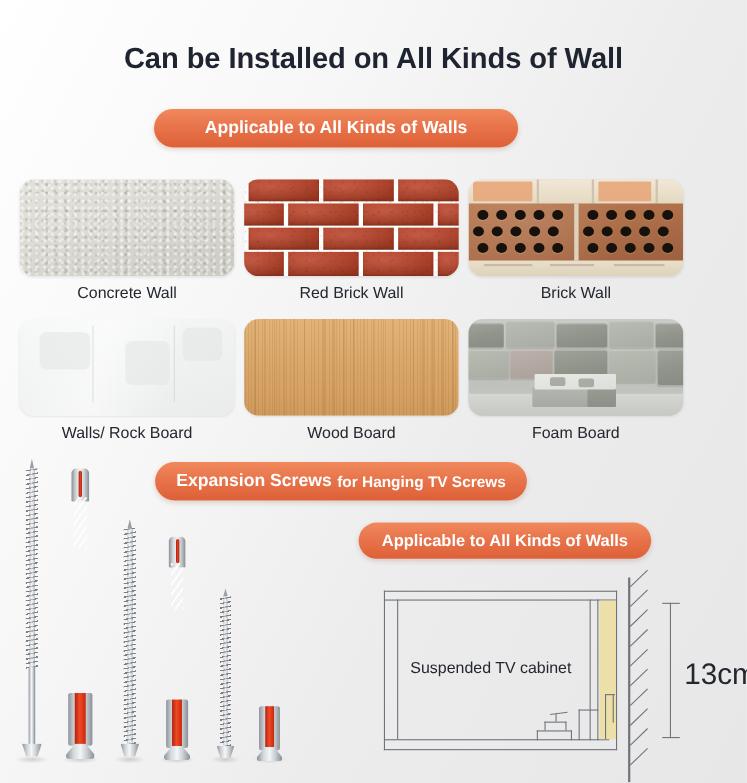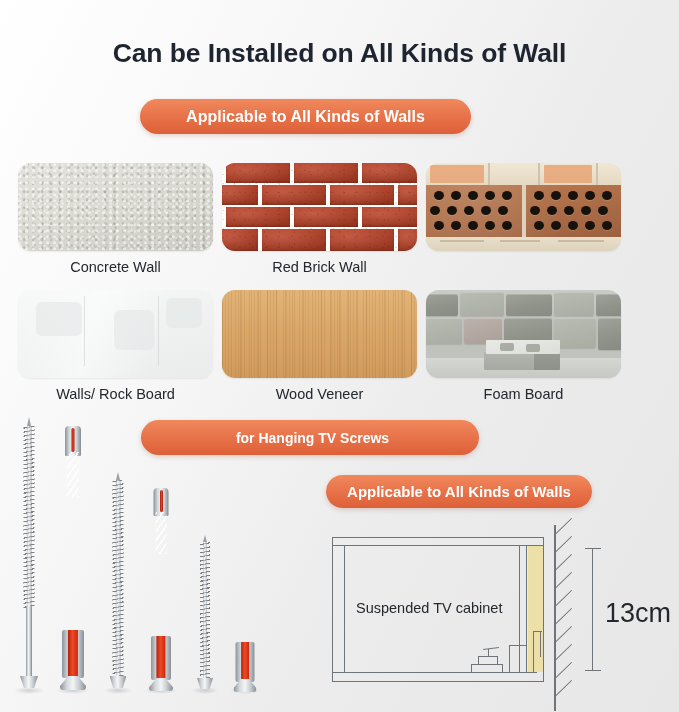--- a/index.html
+++ b/index.html
@@ -213,21 +213,21 @@
     clip-path: polygon(32% 0%, 68% 0%, 100% 72%, 100% 100%, 0% 100%, 0% 72%);
     border-radius: 0 0 3px 3px;
   }
   .shadow-pad {
     position:absolute; bottom:0; left:50%; transform:translateX(-50%);
     height:7px; border-radius:50%;
     background: radial-gradient(ellipse at center, rgba(120,125,130,0.30) 0%, rgba(120,125,130,0) 72%);
   }
 
   
-  .diagram { position:absolute; left:308px; top:515px; width:354px; height:197px; }
+  .diagram { position:absolute; left:325px; top:515px; width:354px; height:197px; }
   .dg-line { position:absolute; background:#6f747a; }
   .dg-yellow { position:absolute; background:#ece0a8; }
   .dg-wall { position:absolute; }
   .dg-wall .hatch {
     position:absolute; width:22px; height:1.3px; background:#6f747a;
     transform-origin: left center; transform: rotate(-44deg);
   }
   .dg-label {
     position:absolute; font-size:14.5px; color:#23272e; white-space:nowrap;
   }
@@ -323,39 +323,40 @@
           <div class="hole" style="left:142px; top:36px;"></div>
           <div class="hole" style="left:159px; top:36px;"></div>
           <div class="hole" style="left:176px; top:36px;"></div>
         </div>
         <div class="hb-base">
           <i style="left:14px;width:44px;"></i>
           <i style="left:74px;width:40px;"></i>
           <i style="left:132px;width:46px;"></i>
         </div>
       </div>
+      <div class="swatch-label">Brick Wall</div>
     </div>
   </div>
 
   <div class="swatch-row">
 
     <div class="swatch-cell">
       <div class="swatch tex-tile">
         <div class="blot" style="left:18px;top:12px;width:46px;height:34px;"></div>
         <div class="blot" style="left:96px;top:20px;width:40px;height:40px;"></div>
         <div class="blot" style="left:148px;top:8px;width:36px;height:30px;"></div>
         <div class="seam" style="left:66px;top:6px;width:1px;height:70px;"></div>
         <div class="seam" style="left:140px;top:6px;width:1px;height:70px;"></div>
       </div>
       <div class="swatch-label">Walls/ Rock Board</div>
     </div>
 
     <div class="swatch-cell">
       <div class="swatch tex-wood"></div>
-      <div class="swatch-label">Wood Veneer</div>
+      <div class="swatch-label">Wood Board</div>
     </div>
 
     <div class="swatch-cell">
       <div class="swatch tex-foam">
         <div class="blk" style="left:-4px;top:4px;width:36px;height:22px;"></div>
         <div class="blk lite" style="left:34px;top:2px;width:44px;height:24px;"></div>
         <div class="blk" style="left:80px;top:4px;width:46px;height:22px;"></div>
         <div class="blk lite" style="left:128px;top:2px;width:40px;height:24px;"></div>
         <div class="blk" style="left:170px;top:4px;width:32px;height:22px;"></div>
         <div class="blk lite" style="left:-4px;top:28px;width:40px;height:26px;"></div>
@@ -444,20 +445,21 @@
     <div class="chev-v" style="bottom:76px;border-width:0 8px 10px 8px;"></div>
     <div class="chev-v" style="bottom:60px;border-width:0 8px 10px 8px;"></div>
     <div class="anc-sleeve" style="bottom:12px;width:19px;height:40px;">
         <div class="mid"></div>
       </div>
     <div class="anc-flange" style="bottom:2px;width:23px;height:13px;"></div>
   </div>
 </div>
 
 <div class="pill" id="badge-screws">
+  <span class="pill-strong">Expansion Screws</span>
   <span class="pill-light">for Hanging TV Screws</span>
 </div>
 
 <div class="pill" id="badge-diagram">
   <span>Applicable to All Kinds of Walls</span>
 </div>
 
 <div class="diagram">
 
   <div class="dg-line" style="left:24px;  top:22px;  width:212px; height:1.4px;"></div>

